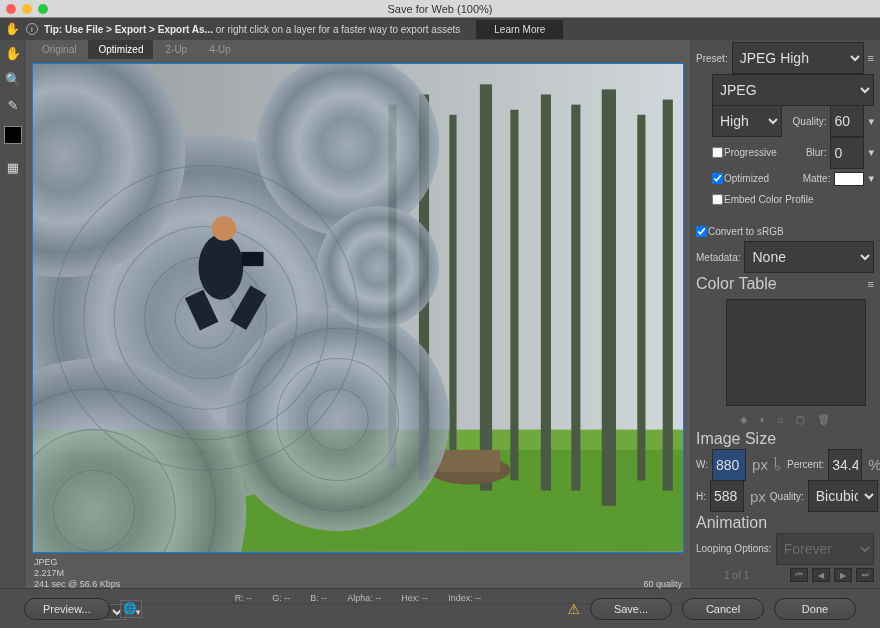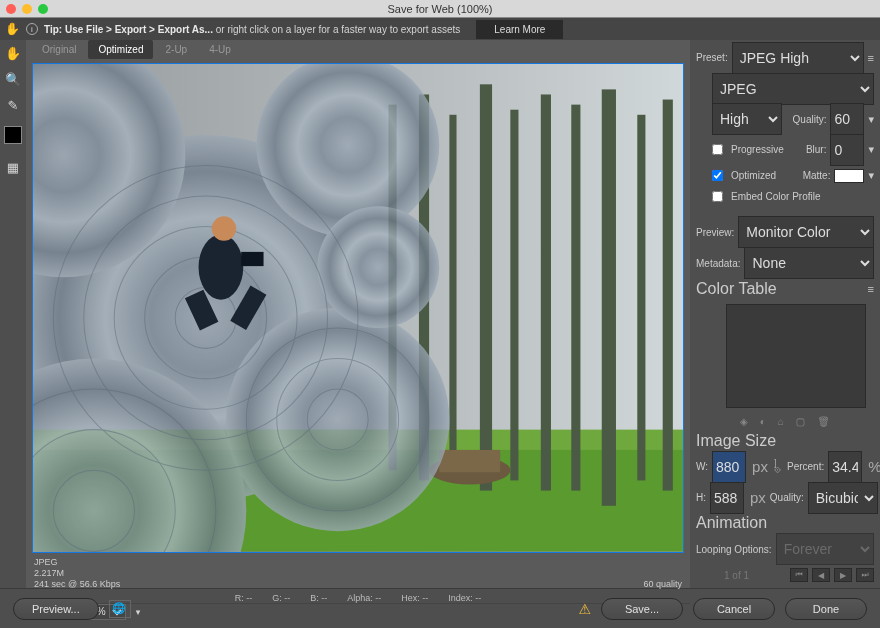--- a/index.html
+++ b/index.html
@@ -32,29 +32,29 @@
   .zoombar .iconbtn { width: 16px; height: 16px; border: 1px solid #666; display: flex; align-items: center; justify-content: center; font-size: 9px; }
   .zoombar select { background: #454545; color: #ddd; border: 1px solid #666; font-size: 10px; height: 16px; }
   .sidebar { width: 190px; background: #4e4e4e; padding: 4px 6px; display: flex; flex-direction: column; gap: 3px; font-size: 10px; overflow:hidden; }
   .row { display: flex; align-items: center; gap: 4px; min-height: 18px; }
   .row label { white-space: nowrap; color: #ccc; }
   .row .grow { flex: 1; }
   select, input[type=text] { background: #3d3d3d; color: #ddd; border: 1px solid #2a2a2a; font-size: 14px; height: 32px; padding: 0 3px; }
   input[type=text] { width: 34px; text-align:left; }
   .sidebar select { width: 100%; }
   .unit { color: #aaa; font-size: 15px; margin-left:2px; }
-  .check { display: flex; align-items: center; gap: 8px; }
+  .check { display: flex; align-items: center; gap: 1px; }
   .check input { width: 11px; height: 11px; }
   .section-label { color: #ccc; font-size: 16px; }
   .colortable { height: 120px; background: #3a3a3a; border: 1px solid #2a2a2a; margin: 3px 8px 3px 30px; }
   .ct-icons { display: flex; justify-content: center; gap: 12px; color: #888; font-size: 10px; padding: 2px 0; }
   .disabled { color: #777; }
   .animctrl { display: flex; align-items: center; gap: 4px; justify-content: flex-end; }
   .playbtn { width: 18px; height: 14px; background: #3a3a3a; border: 1px solid #2a2a2a; display: flex; align-items: center; justify-content: center; font-size: 8px; color:#888; }
-  .bottombar { height: 40px; background: #4e4e4e; border-top: 1px solid #3a3a3a; display: flex; align-items: center; padding: 0 13px; gap: 10px; }
+  .bottombar { height: 40px; background: #4e4e4e; border-top: 1px solid #3a3a3a; display: flex; align-items: center; padding: 0 24px; gap: 10px; }
   .bottombar .spacer { flex: 1; }
   .btn { height: 22px; padding: 0 18px; background: linear-gradient(#565656,#4a4a4a); border: 1px solid #2a2a2a; border-radius: 12px; color: #e0e0e0; display: flex; align-items: center; font-size: 11px; cursor:pointer; }
   .btn.wide { width: 82px; justify-content: center; }
   .warn { color: #f4c13d; font-size: 14px; }
   .menuicon{ font-size:11px; color:#ccc; }
   .rightjust{ margin-left:auto; }
   .linkicon{ display:flex; flex-direction:column; align-items:center; justify-content:center; font-size:9px; color:#aaa; line-height:7px;}
 </style>
 </head>
 <body>
@@ -222,22 +222,24 @@
       <span class="menuicon">▾</span>
     </div>
     <div class="row">
       <div class="check" style="margin-left:16px;">
           <input type="checkbox" style="">
           <label>Embed Color Profile</label>
         </div>
     </div>
     <div style="height:8px;"></div>
     <div class="row">
-      <label>Preview:</label>
-      <select class="grow"><option>Monitor Color</option></select>
+      <div class="check">
+          <input type="checkbox" checked="" style="">
+          <label>Convert to sRGB</label>
+        </div>
     </div>
     <div class="row">
       <label>Metadata:</label>
       <select class="grow"><option>None</option></select>
     </div>
     <div class="row">
       <span class="section-label">Color Table</span>
       <span class="menuicon rightjust">≡</span>
     </div>
     <div class="colortable"></div>

